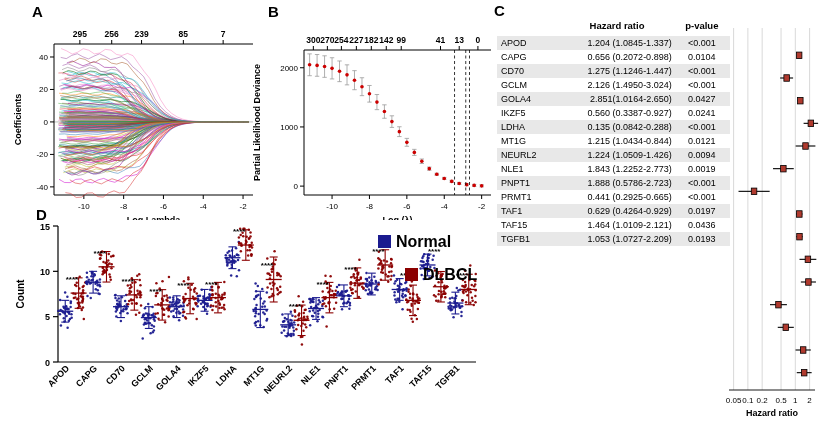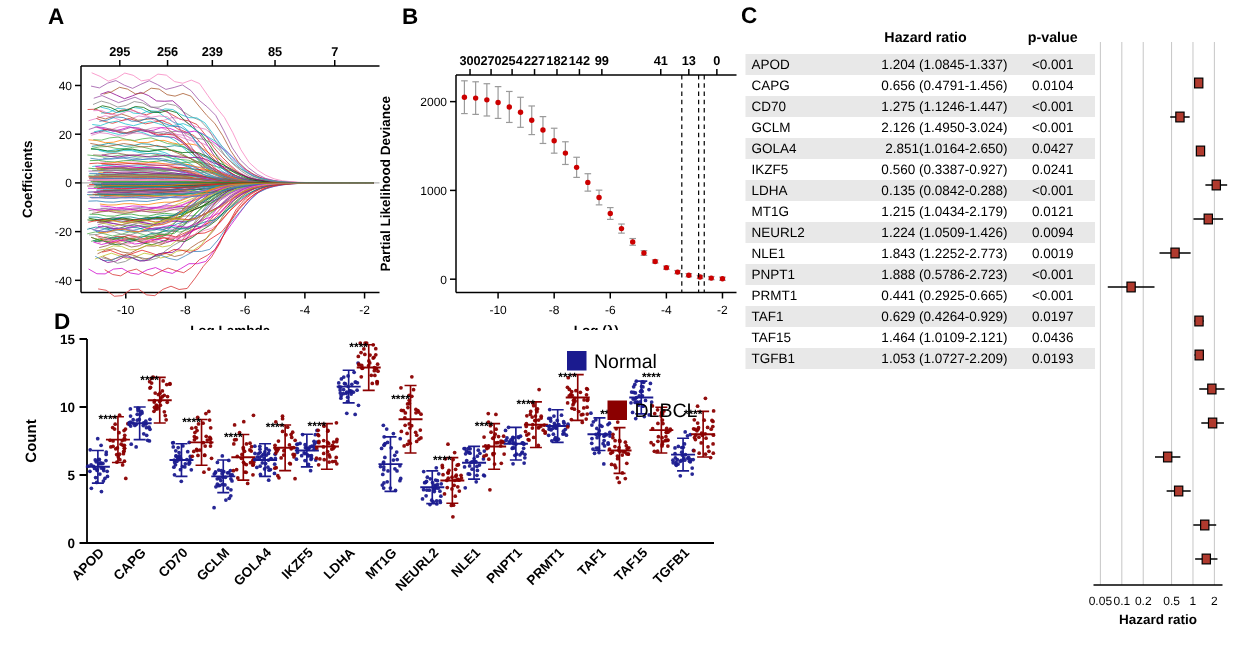--- a/index.html
+++ b/index.html
@@ -14,21 +14,21 @@
   .tableC{position:absolute;left:497px;top:18px;width:233px;font-size:9px;}
   .tableC table{border-collapse:collapse;width:233px;}
   .tableC th{font-size:9.5px;font-weight:bold;text-align:center;padding:2px 1px 5px 1px;color:#000;}
   .tableC td{padding:2px 2px;color:#000;font-size:9px;white-space:nowrap;}
   .tableC td.gene{text-align:left;padding-left:4px;font-weight:normal;}
   .tableC td.hr{text-align:right;}
   .tableC td.pv{text-align:center;}
   .rowshade{background:#e8e8e8;}
   .legend-box{position:absolute;}
   .legend-sq{display:inline-block;width:13px;height:13px;vertical-align:middle;margin-right:5px;}
-  .legend-txt{font-size:13px;font-weight:normal;vertical-align:middle;color:#000;}
+  .legend-txt{font-size:16px;font-weight:bold;vertical-align:middle;color:#000;}
 </style>
 </head>
 <body>
 
 <div class="page">
 
   <div class="panel-letter" style="left:32px;top:3px;">A</div>
   <div class="panel-letter" style="left:268px;top:3px;">B</div>
   <div class="panel-letter" style="left:494px;top:2px;">C</div>
   <div class="panel-letter" style="left:36px;top:206px;">D</div>
@@ -395,21 +395,21 @@
         </tr>
       </thead>
       <tbody id="tbodyC">
           <tr class="rowshade">
             <td class="gene">APOD</td>
             <td class="hr">1.204 (1.0845-1.337)</td>
             <td class="pv">&lt;0.001</td>
           </tr>
           <tr>
             <td class="gene">CAPG</td>
-            <td class="hr">0.656 (0.4791-1.456)</td>
+            <td class="hr">0.656 (0.2072-0.898)</td>
             <td class="pv">0.0104</td>
           </tr>
           <tr class="rowshade">
             <td class="gene">CD70</td>
             <td class="hr">1.275 (1.1246-1.447)</td>
             <td class="pv">&lt;0.001</td>
           </tr>
           <tr>
             <td class="gene">GCLM</td>
             <td class="hr">2.126 (1.4950-3.024)</td>
@@ -425,21 +425,21 @@
             <td class="hr">0.560 (0.3387-0.927)</td>
             <td class="pv">0.0241</td>
           </tr>
           <tr class="rowshade">
             <td class="gene">LDHA</td>
             <td class="hr">0.135 (0.0842-0.288)</td>
             <td class="pv">&lt;0.001</td>
           </tr>
           <tr>
             <td class="gene">MT1G</td>
-            <td class="hr">1.215 (1.0434-2.179)</td>
+            <td class="hr">1.215 (1.0434-0.844)</td>
             <td class="pv">0.0121</td>
           </tr>
           <tr class="rowshade">
             <td class="gene">NEURL2</td>
             <td class="hr">1.224 (1.0509-1.426)</td>
             <td class="pv">0.0094</td>
           </tr>
           <tr>
             <td class="gene">NLE1</td>
             <td class="hr">1.843 (1.2252-2.773)</td>

